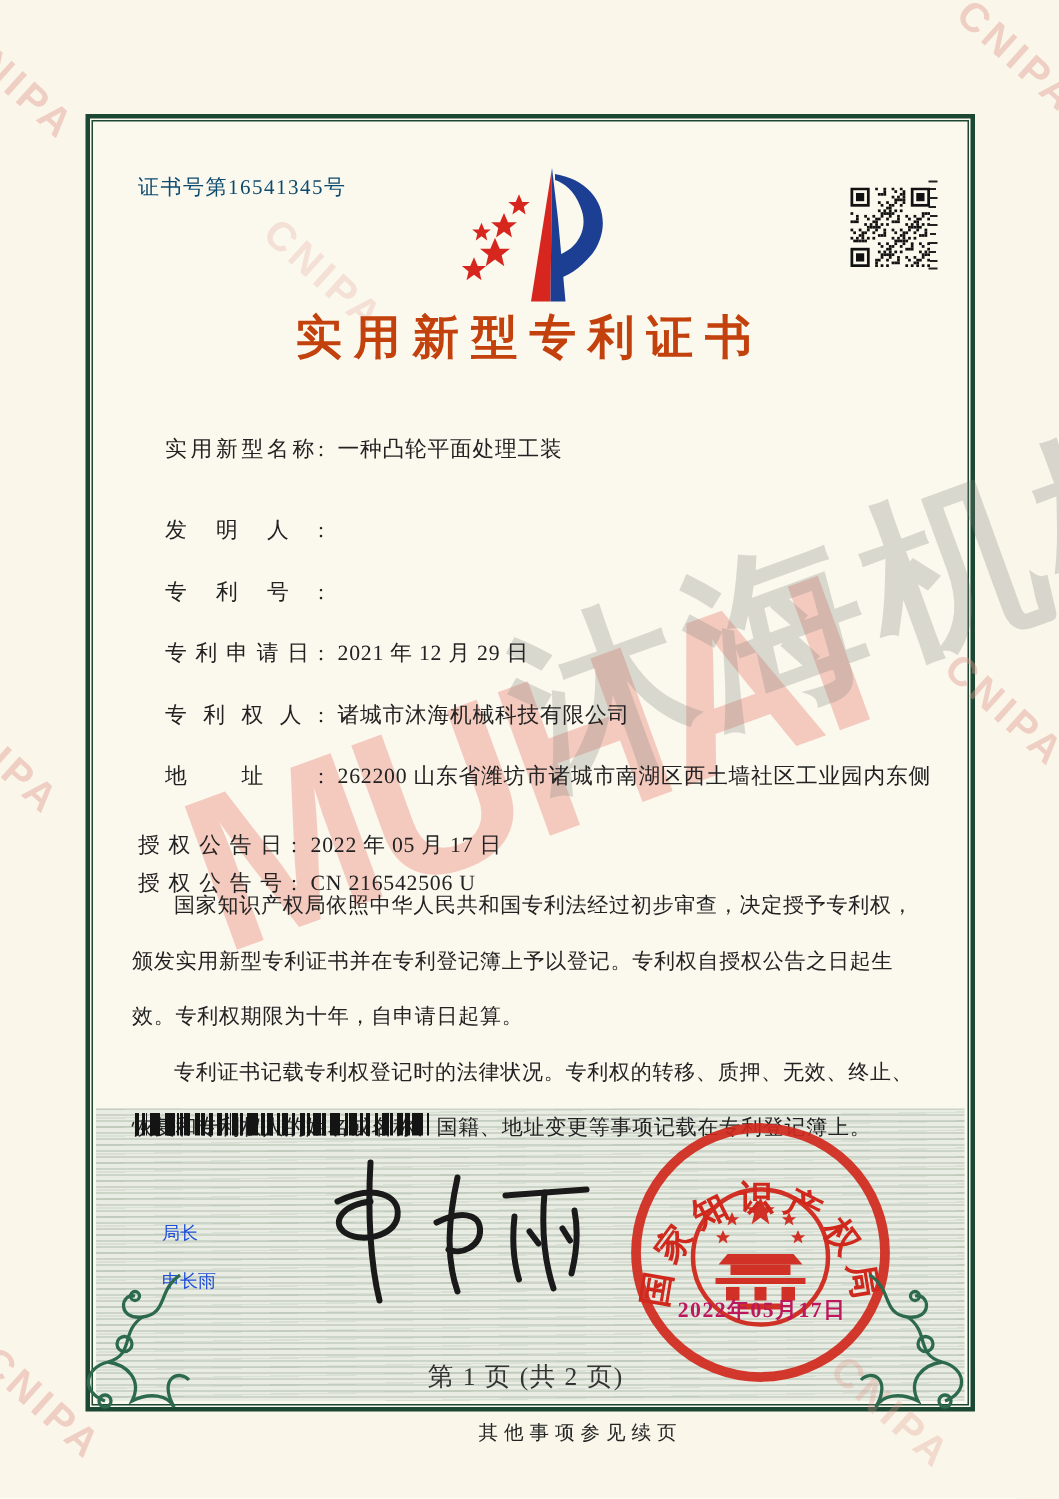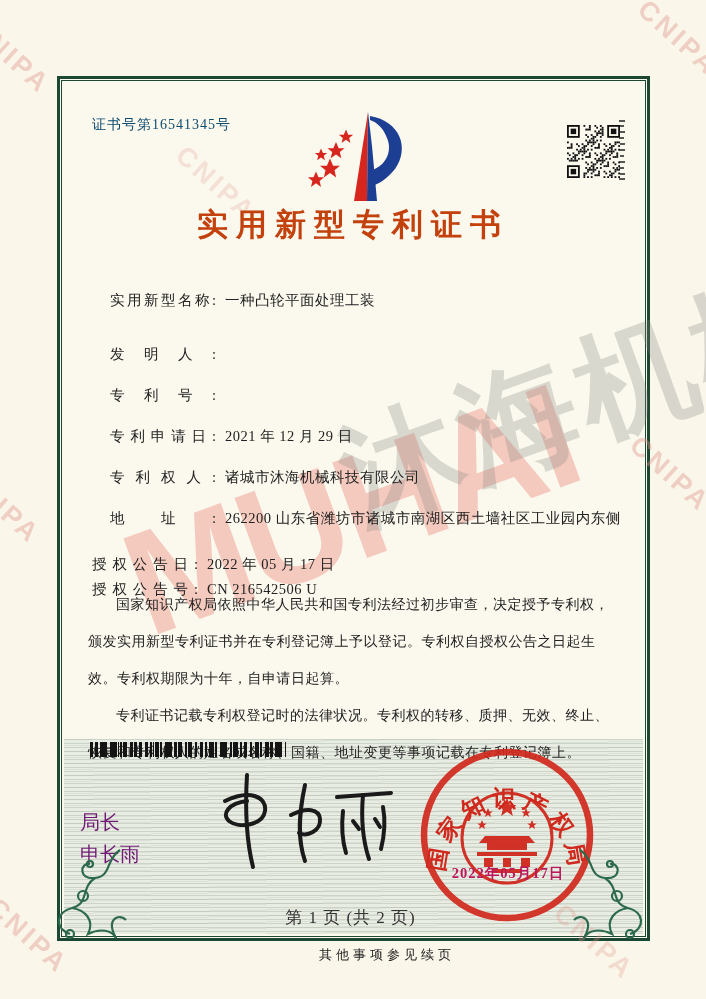--- a/index.html
+++ b/index.html
@@ -55,21 +55,21 @@
     background:
       repeating-linear-gradient(90deg,#141414 0 2px,transparent 2px 5px),
       repeating-linear-gradient(90deg,#141414 0 1px,transparent 1px 7px),
       repeating-linear-gradient(90deg,#141414 0 3px,transparent 3px 11px);}
 
   .band{position:absolute;left:4px;top:660px;right:4px;bottom:4px;
     background-color:#e9ece3;
     background-image:repeating-linear-gradient(180deg,rgba(148,168,148,0.35) 0 1px,rgba(0,0,0,0) 1px 4px),
       repeating-linear-gradient(179deg,rgba(148,168,148,0.18) 0 1px,rgba(0,0,0,0) 1px 6px);}
 
-  .signoff{position:absolute;left:80px;top:806px;font-size:20px;color:#701a75;line-height:32px;}
+  .signoff{position:absolute;left:108px;top:806px;font-size:12px;color:#1d4ed8;line-height:32px;}
   .signature-svg{position:absolute;left:195px;top:763px;}
 
   .seal{position:absolute;left:418px;top:746px;width:178px;height:178px;z-index:4;}
   .seal-date{position:absolute;left:420px;top:864px;width:176px;text-align:center;
     font-size:14.5px;font-weight:bold;color:#be185d;z-index:5;letter-spacing:1px;}
 
   .page-no{position:absolute;left:57px;top:906px;width:587px;text-align:center;
     font-size:17px;color:#333;letter-spacing:1px;z-index:4;}
   .cont-note{position:absolute;left:0;top:946px;width:706px;text-align:center;
     font-size:13px;letter-spacing:4px;color:#222;z-index:3;margin-left:34px;}

